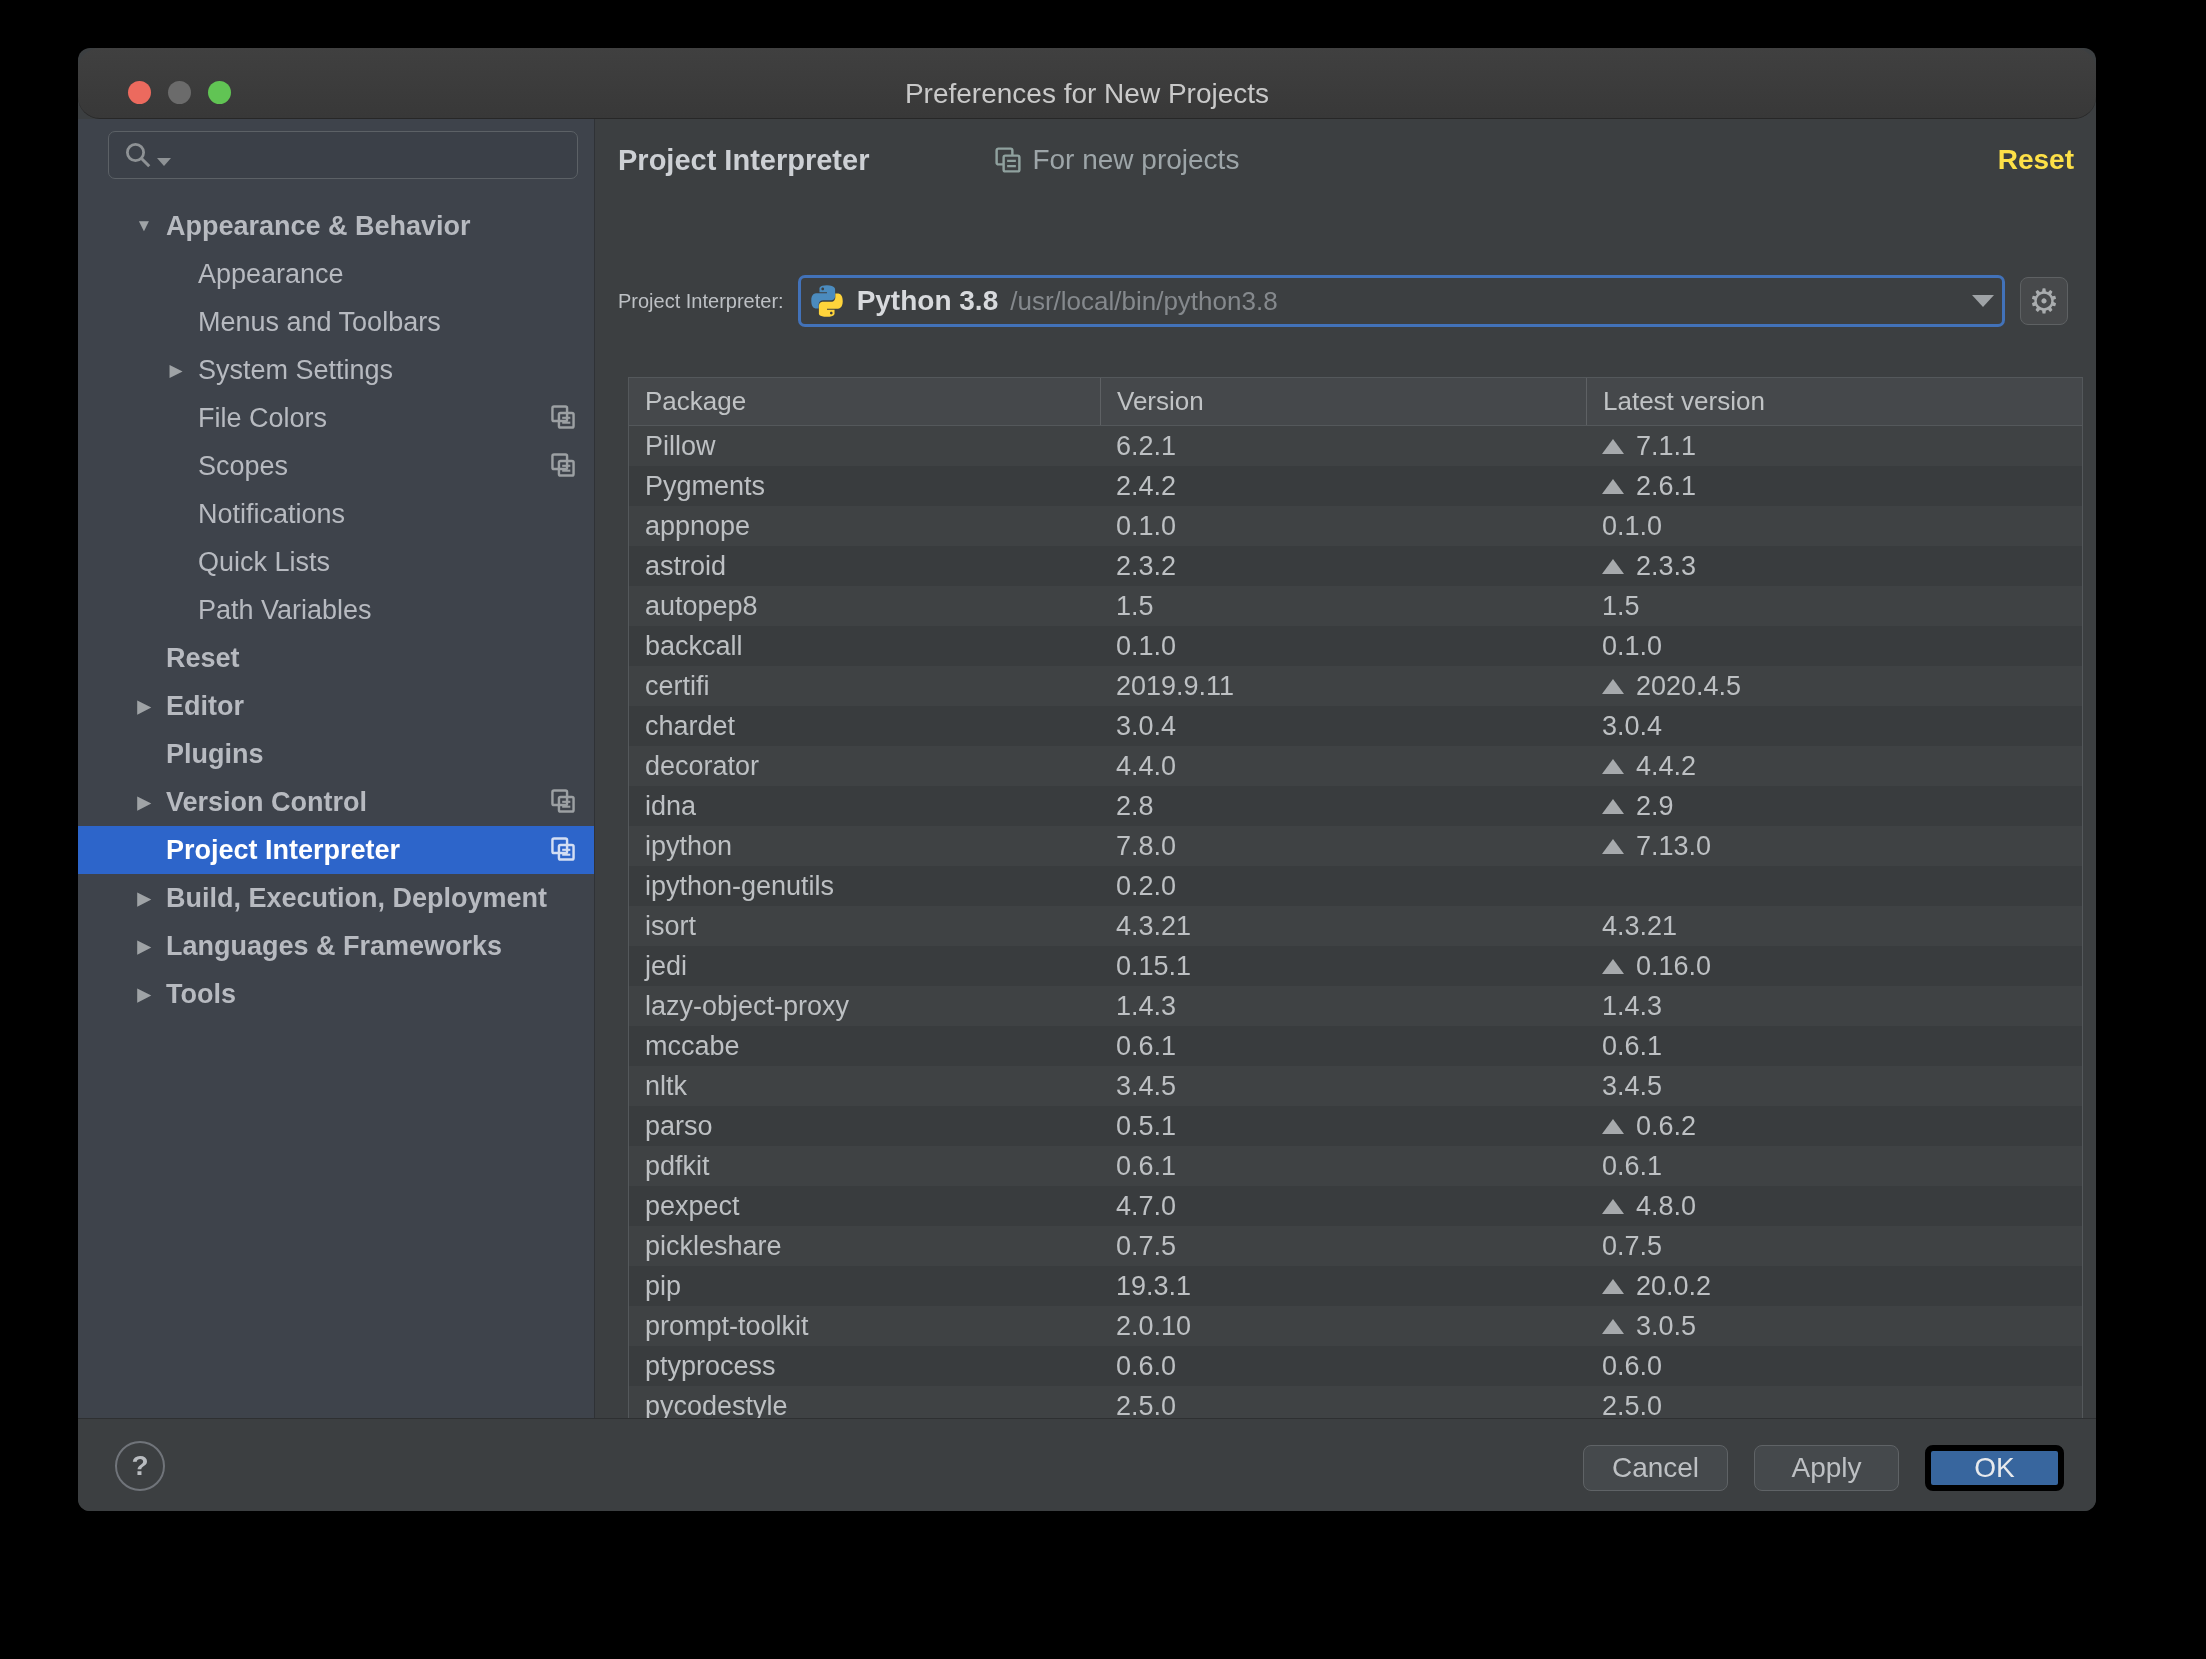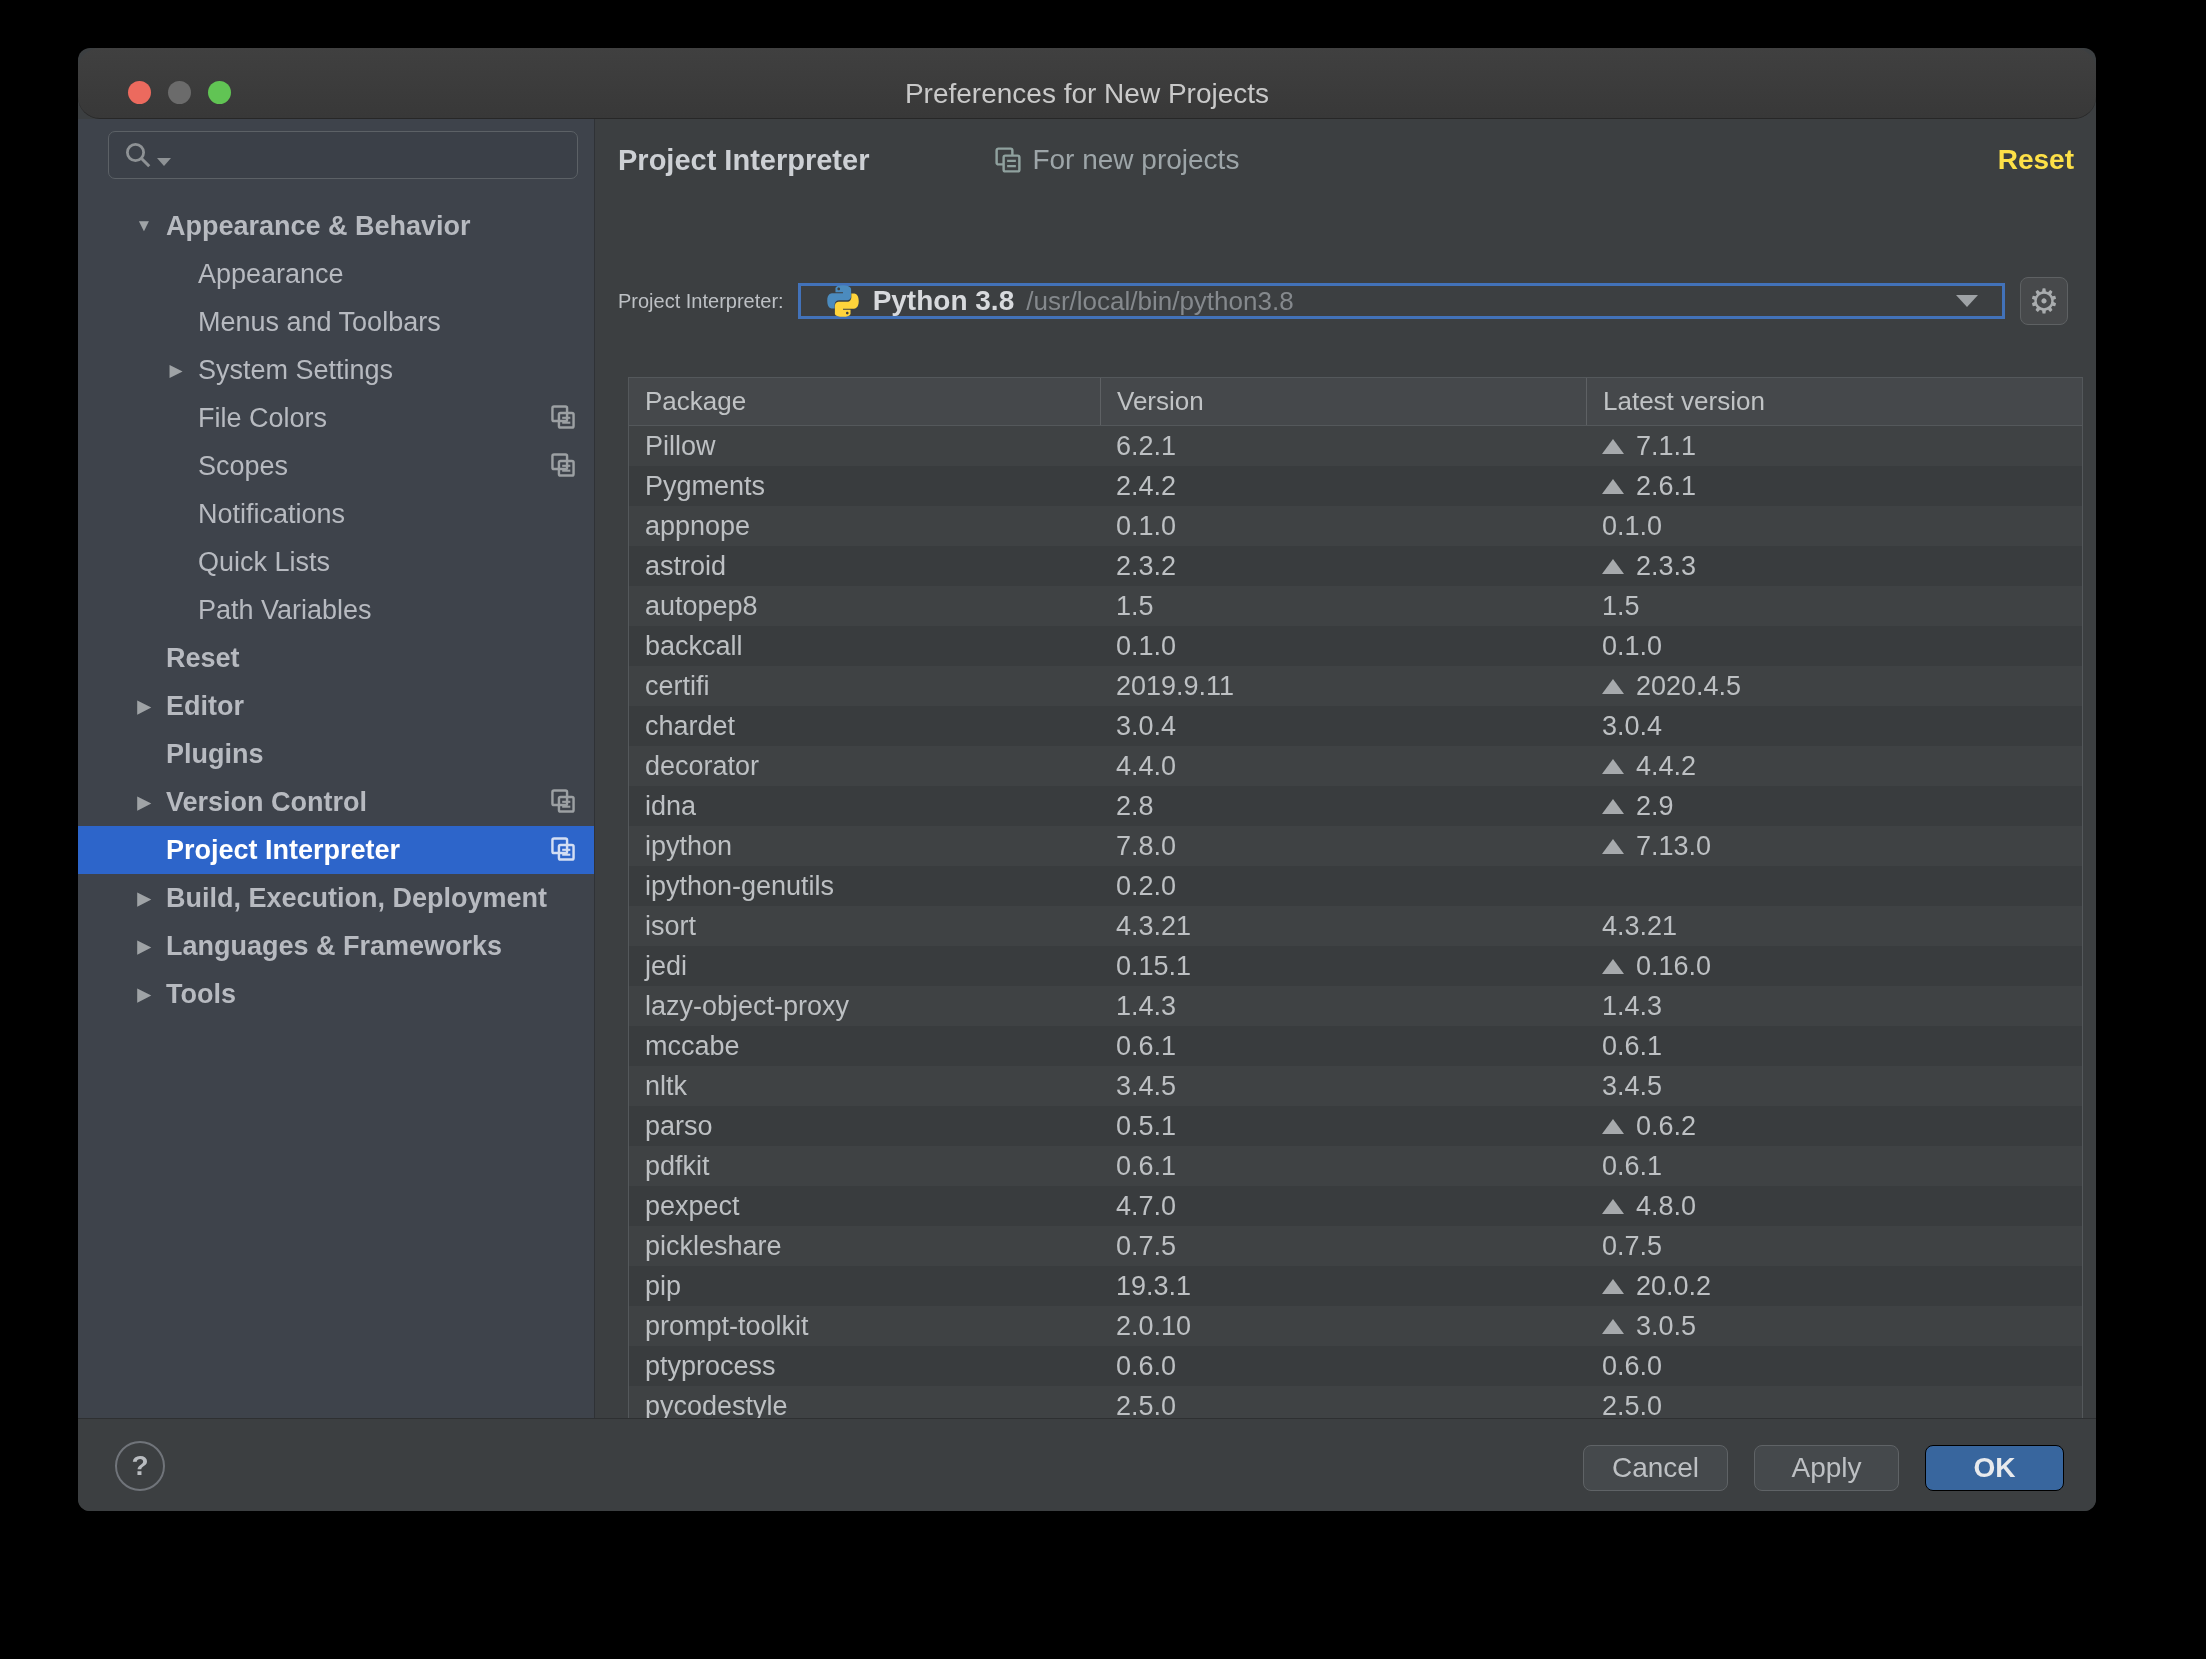--- a/index.html
+++ b/index.html
@@ -37,22 +37,22 @@
   .ind0 .nav-arrow{margin-left:44px;}
   .ind1 .nav-arrow{margin-left:76px;}
   
   .page-header{position:absolute;left:22px;right:22px;top:18px;height:46px;display:flex;align-items:center;}
   .page-title{font-size:29px;font-weight:700;color:#CDD0D4;}
   .scope{display:flex;align-items:center;gap:10px;margin-left:125px;color:#9DA5A8;font-size:28px;}
   .reset-link{margin-left:auto;color:#fde047;font-size:28px;font-weight:700;cursor:pointer;}
   
   .interp-row{position:absolute;left:22px;right:28px;top:156px;height:52px;display:flex;align-items:center;}
   .interp-label{font-size:20px;color:#BDC0C4;flex:0 0 auto;}
-  .combo{flex:1;height:36px;box-sizing:border-box;margin-left:14px;border:3px solid #4272B9;border-radius:0;
-         background:#3C3F41;display:flex;align-items:center;padding:0 24px;gap:12px;cursor:pointer;}
+  .combo{flex:1;height:52px;box-sizing:border-box;margin-left:14px;border:3px solid #4272B9;border-radius:7px;
+         background:#3C3F41;display:flex;align-items:center;padding:0 8px;gap:12px;cursor:pointer;}
   .combo-name{font-size:28px;font-weight:700;color:#D8DADD;}
   .combo-path{font-size:26px;color:#85898D;}
   .combo-caret{margin-left:auto;width:0;height:0;border-left:11px solid transparent;
                border-right:11px solid transparent;border-top:12px solid #9FA3A6;}
   .gear-btn{flex:0 0 48px;height:48px;margin-left:15px;border:1px solid #5E6163;border-radius:8px;
             background:#47494B;display:flex;align-items:center;justify-content:center;
             color:#A9ACAE;font-size:34px;cursor:pointer;box-sizing:border-box;}
   
   .pkg-table{position:absolute;left:32px;top:258px;width:1455px;border:1px solid #54585B;box-sizing:border-box;background:#3C3F41;}
   .thead{display:grid;grid-template-columns:471px 486px 1fr;height:48px;background:#45484B;
@@ -75,21 +75,21 @@
   
   .footerbar{position:absolute;left:0;right:0;bottom:0;height:93px;background:#3C3F41;
              border-top:1px solid #2E3032;box-sizing:border-box;}
   .help-btn{position:absolute;left:37px;top:22px;width:50px;height:50px;border-radius:50%;
             border:2px solid #70747A;color:#B9BCC0;font-size:28px;font-weight:700;
             display:flex;align-items:center;justify-content:center;box-sizing:border-box;cursor:pointer;}
   .footer-buttons{position:absolute;right:32px;top:26px;display:flex;gap:26px;}
   .btn{height:46px;border-radius:8px;font-size:28px;display:flex;align-items:center;justify-content:center;
        box-sizing:border-box;cursor:pointer;}
   .btn.secondary{background:#45494C;border:1px solid #5F6366;color:#BDC0C3;width:145px;}
-  .btn.primary{background:#38669E;border:1px solid #000000;color:#E8EAED;width:139px;font-weight:bold;}
+  .btn.primary{background:#38669E;border:6px solid #000000;color:#E8EAED;width:139px;}
 </style>
 </head>
 <body>
 
 <div class="stage">
   <div class="window">
 
     <div class="titlebar">
       <div class="traffic">
         <span class="light" style="background:#EC6A5E"></span>

